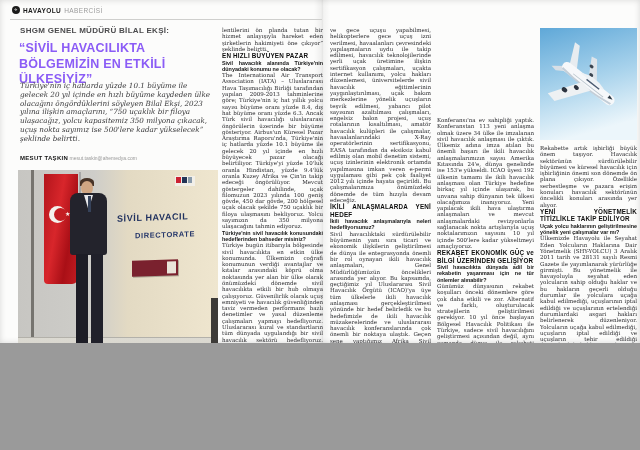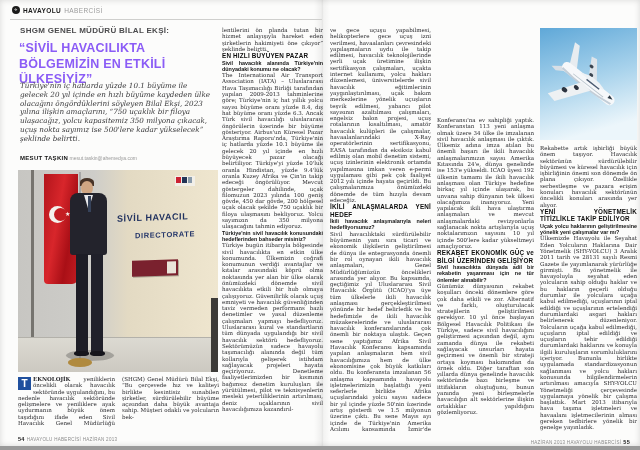--- a/index.html
+++ b/index.html
@@ -1,16 +1,16 @@
 <!DOCTYPE html>
 <html><head>
 <meta charset="utf-8">
 <style>
   html,body{margin:0;padding:0;background:#9a9a9a;}
-  .page{position:relative;width:640px;height:446px;background:#fcfcfb;overflow:hidden;
+  .page{position:relative;width:640px;height:343px;background:#fcfcfb;overflow:hidden;
         font-family:"DejaVu Serif",serif;color:#222;box-shadow:inset 0 0 6px rgba(0,0,0,.15);}
   .gutter{position:absolute;left:314px;top:0;width:16px;height:450px;pointer-events:none;
         background:linear-gradient(90deg,rgba(0,0,0,0),rgba(0,0,0,.05) 45%,rgba(0,0,0,.09) 52%,rgba(0,0,0,.04) 60%,rgba(0,0,0,0));}
 
   
   .mag-header{position:absolute;left:12px;top:6px;display:flex;align-items:center;gap:3px;}
   .logo-dot{width:8px;height:8px;border-radius:50%;background:#1c1c1c;color:#fff;
         font:4px/8px "Liberation Sans",sans-serif;text-align:center;}
   .brand{font:bold 6.5px "Liberation Sans",sans-serif;color:#1a1a1a;letter-spacing:.4px;}
   .brand-suffix{font:6.5px "Liberation Sans",sans-serif;color:#9b9b9b;letter-spacing:.4px;}

